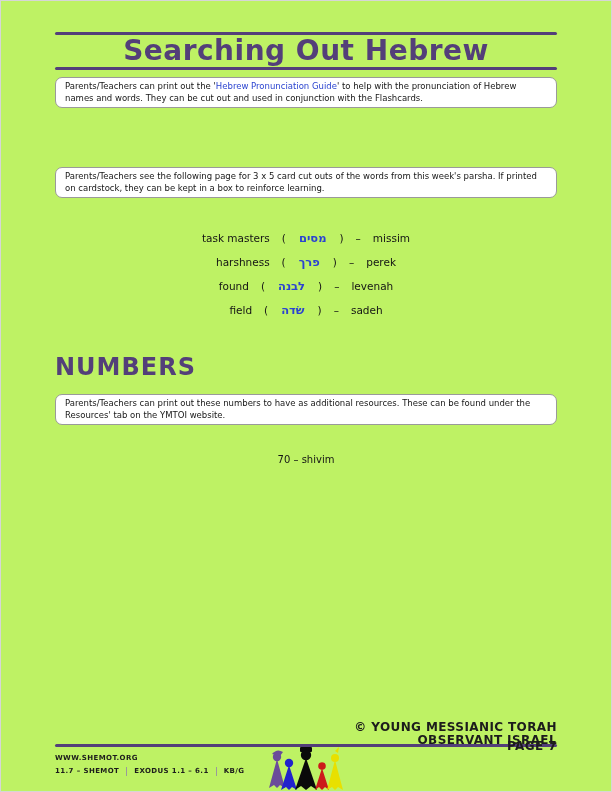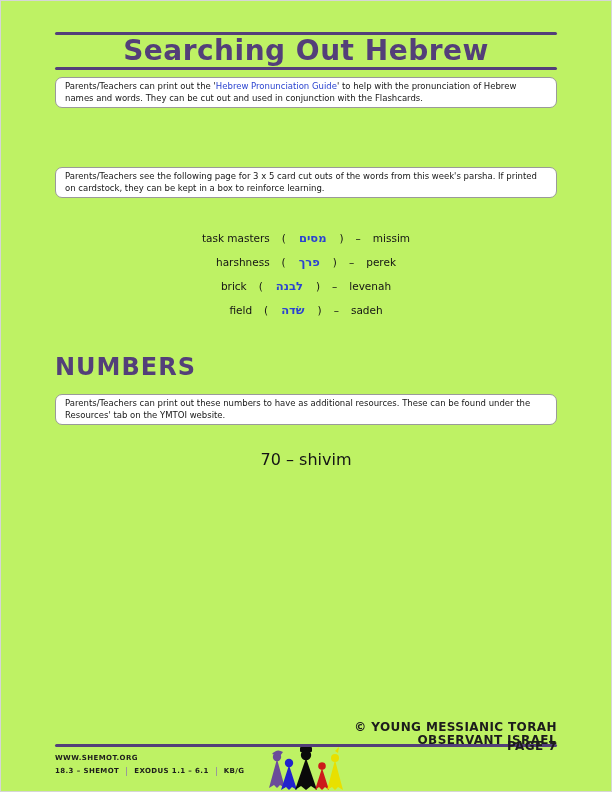--- a/index.html
+++ b/index.html
@@ -51,21 +51,21 @@
     display:flex;justify-content:center;align-items:center;
     gap:12px;height:24px;
     font-size:10.5px;color:#141414;
   }
   .hebrew{
     font-weight:700;color:#2b44d0;font-size:11.5px;
     padding:0 1px;
   }
   .number-item{
     position:absolute;top:452px;left:55px;width:502px;
-    text-align:center;font-size:16px;color:#141414;height:16px;line-height:16px;
+    text-align:center;font-size:10px;color:#141414;height:16px;line-height:16px;
   }
   .footer-left{
     position:absolute;left:55px;top:752px;width:220px;
     font-size:7px;font-weight:700;letter-spacing:0.4px;color:#1c1c1c;
   }
   .footer-right{
     position:absolute;right:55px;top:727px;width:240px;
     font-size:12px;font-weight:700;letter-spacing:0.4px;color:#1c1c1c;
     text-align:right;
   }
@@ -109,21 +109,21 @@
     </div>
     <div class="word-row">
       <span>harshness</span>
       <span>(</span>
       <span class="hebrew">פרך</span>
       <span>)</span>
       <span>–</span>
       <span>perek</span>
     </div>
     <div class="word-row">
-      <span>brick</span>
+      <span>found</span>
       <span>(</span>
       <span class="hebrew">לבנה</span>
       <span>)</span>
       <span>–</span>
       <span>levenah</span>
     </div>
     <div class="word-row">
       <span>field</span>
       <span>(</span>
       <span class="hebrew">שׂדה</span>
@@ -141,21 +141,21 @@
 
   <div class="number-item">70 – shivim</div>
 
   <div class="rule footer-rule"></div>
 
   <div class="footer-left">
     <div class="footer-line">
       <span>WWW.SHEMOT.ORG</span>
     </div>
     <div class="footer-line">
-      <span>18.3 – SHEMOT</span>
+      <span>11.7 – SHEMOT</span>
       <span class="ref-divider"></span>
       <span>EXODUS 1.1 – 6.1</span>
       <span class="ref-divider"></span>
       <span>KB/G</span>
     </div>
   </div>
 
   <div class="footer-right">
     <div class="footer-line">
       <span>© YOUNG MESSIANIC TORAH OBSERVANT ISRAEL</span>

